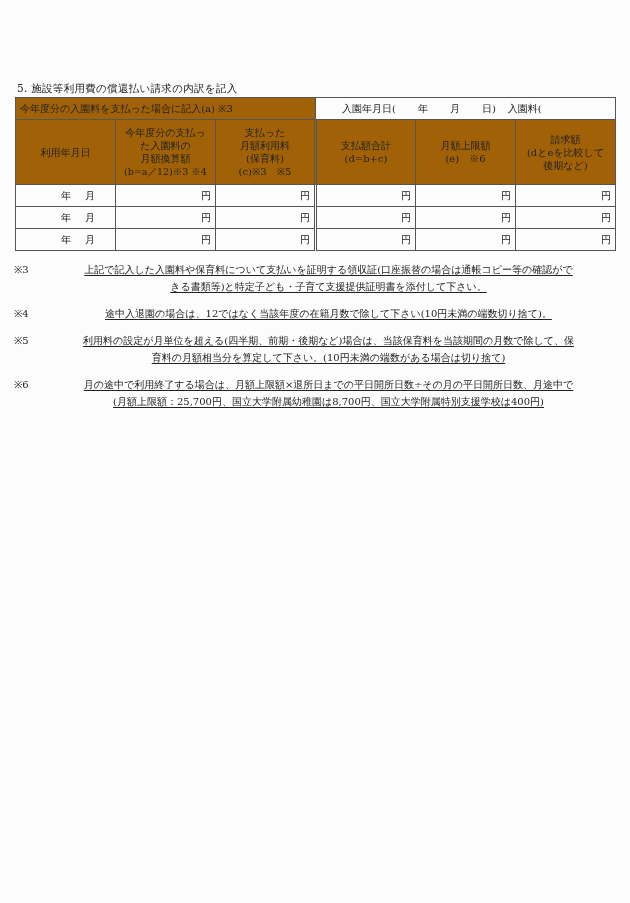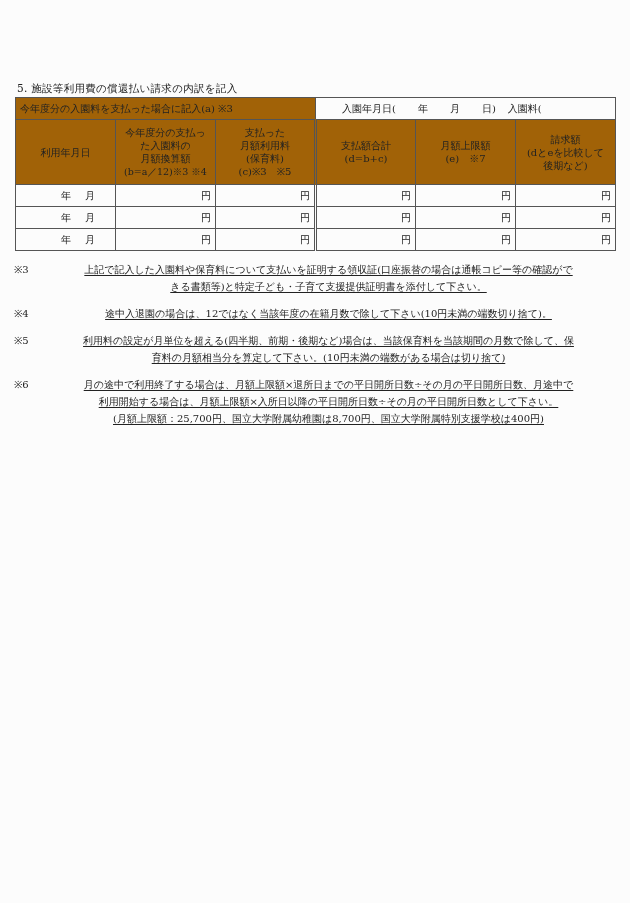--- a/index.html
+++ b/index.html
@@ -74,21 +74,21 @@
       <div>月額利用料</div>
       <div>(保育料)</div>
       <div>(c)※3　※5</div>
     </td>
     <td class="shade dbl-left">
       <div>支払額合計</div>
       <div>(d=b+c)</div>
     </td>
     <td class="shade">
       <div>月額上限額</div>
-      <div>(e)　※7</div>
+      <div>(e)　※6</div>
     </td>
     <td class="shade">
       <div>請求額</div>
       <div style="white-space:nowrap">(dとeを比較して</div>
       <div>後期など)</div>
     </td>
   </tr>
   <tr class="data">
     <td class="ym"><span>年</span><span class="gap"></span><span>月</span></td>
     <td>円</td>
@@ -134,17 +134,16 @@
     <div class="mark">※5</div>
     <div class="body">
       <span>利用料の設定が月単位を超える(四半期、前期・後期など)場合は、当該保育料を当該期間の月数で除して、保</span>
       <span>育料の月額相当分を算定して下さい。(10円未満の端数がある場合は切り捨て)</span>
     </div>
   </div>
   <div class="note">
     <div class="mark">※6</div>
     <div class="body">
       <span>月の途中で利用終了する場合は、月額上限額×退所日までの平日開所日数÷その月の平日開所日数、月途中で</span>
-      <span>利用開始する場合は、月額上限額×入所日以降の平日開所日数÷その月の平日開所日数として下さい。</span>
       <span>(月額上限額：25,700円、国立大学附属幼稚園は8,700円、国立大学附属特別支援学校は400円)</span>
     </div>
   </div>
 </div>
 
 </body></html>

